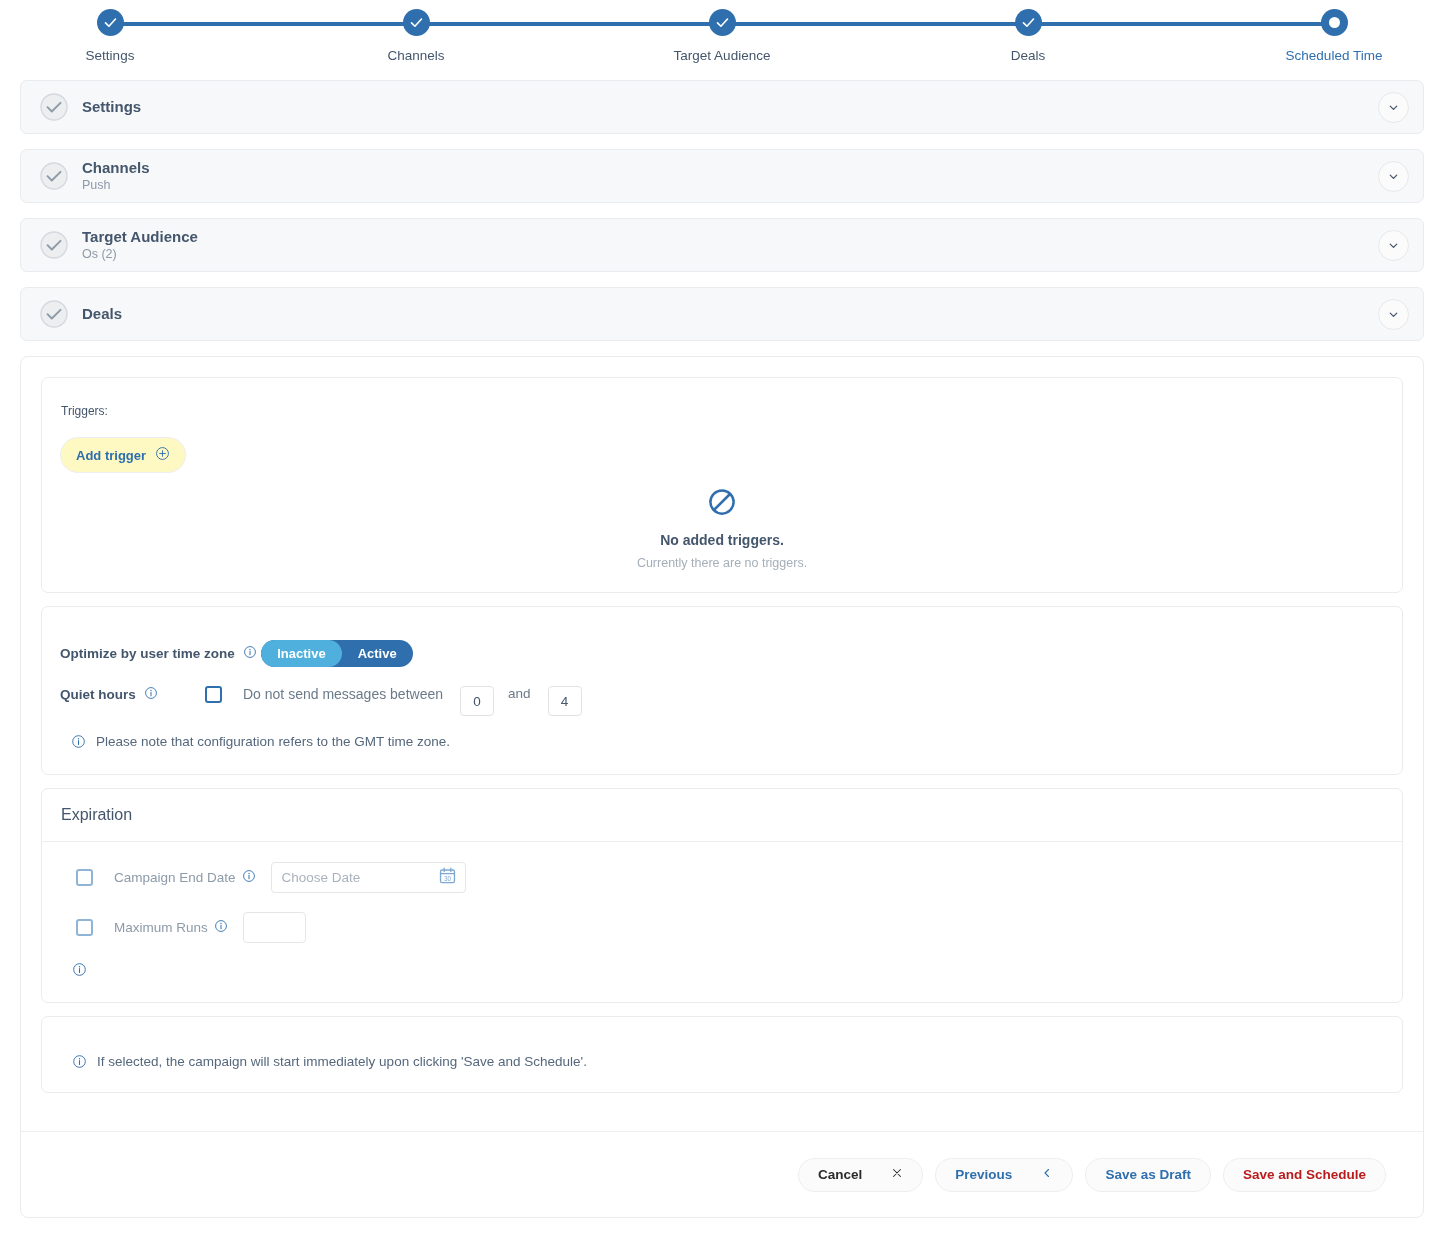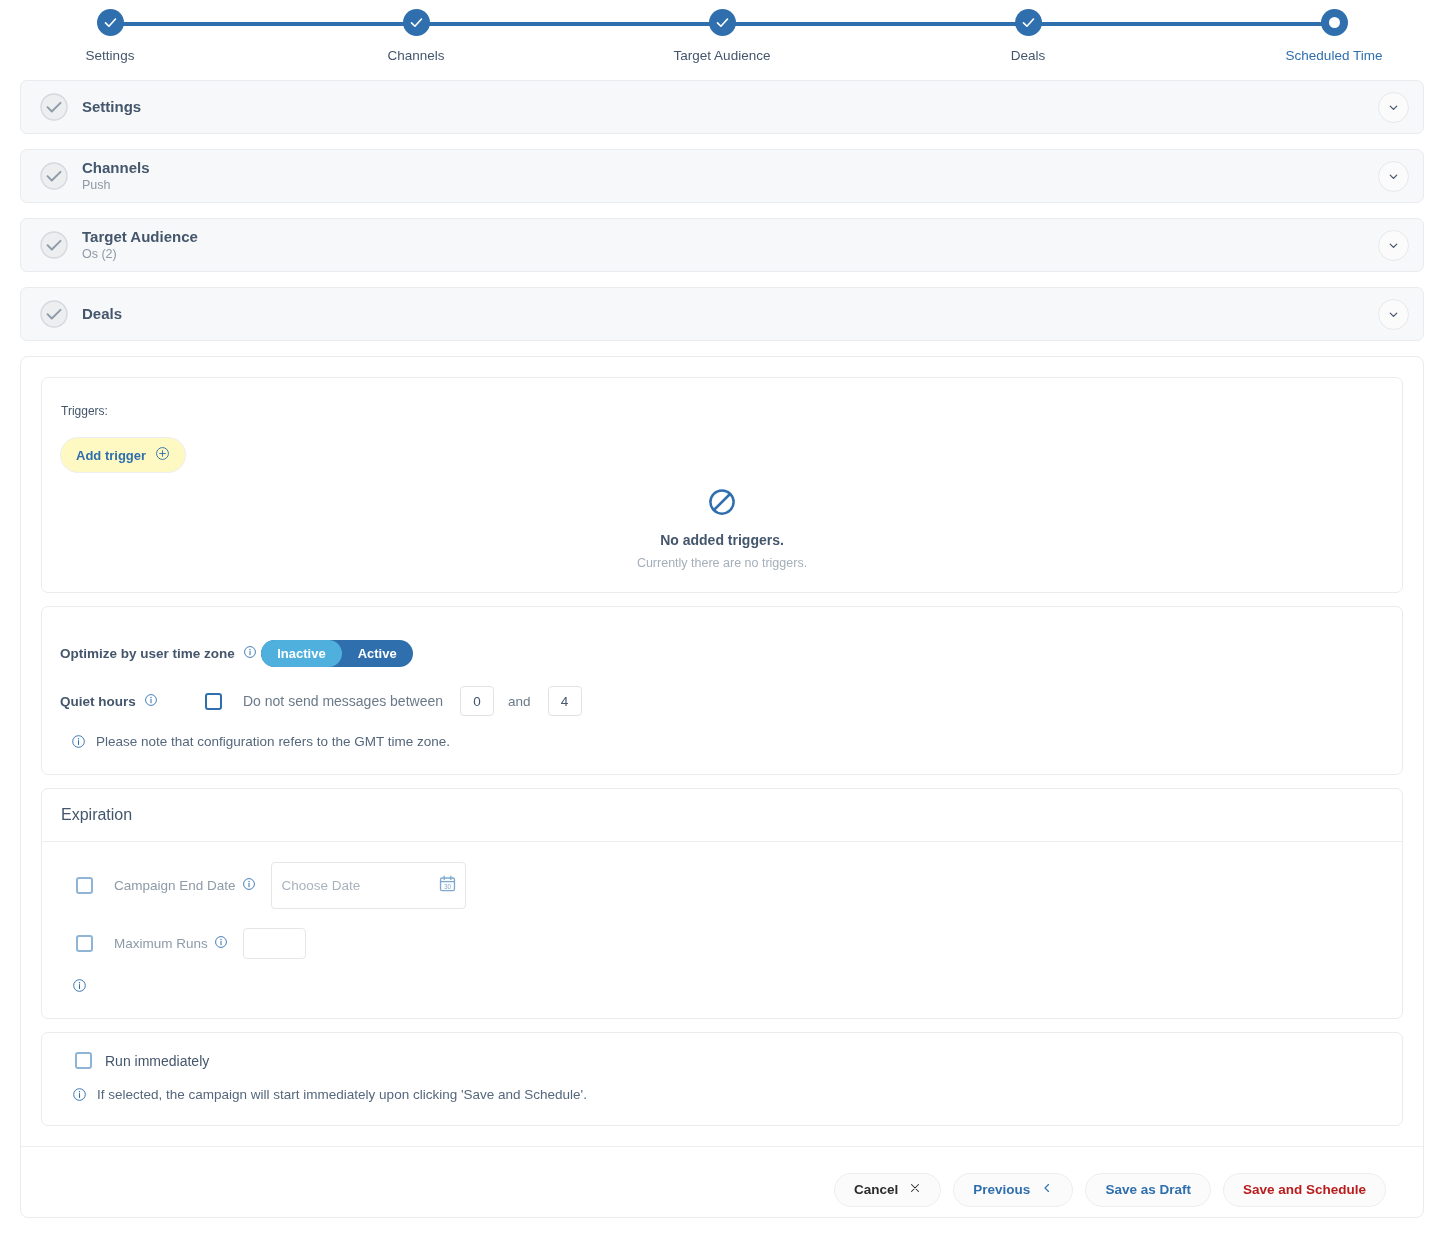--- a/index.html
+++ b/index.html
@@ -191,21 +191,21 @@
     font-weight: bold;
     color: #ffffff;
   }
   .toggle-opt.sel {
     background: #4fb0dd;
     border-radius: 16px;
   }
   .quiet-row {
     margin-top: 19px;
     display: flex;
-    align-items: center;
+    align-items: flex-start;
   }
   .quiet-label { width: 145px; }
   .cb {
     width: 17px; height: 17px;
     border: 2px solid #2f6fad;
     border-radius: 3px;
     background: #fff;
     cursor: pointer;
     flex: 0 0 auto;
   }
@@ -256,21 +256,21 @@
     font-size: 13.5px;
     color: #8d9aa8;
     margin-left: 21px;
     display: inline-flex;
     align-items: center;
     gap: 6px;
     white-space: nowrap;
   }
   .date-input {
     margin-left: 15px;
-    width: 195px; height: 47px;
+    width: 195px; height: 31px;
     border: 1px solid #e4e7ea;
     border-radius: 4px;
     display: flex;
     align-items: center;
     padding: 0 8px 0 10px;
     background: #fff;
     cursor: pointer;
   }
   .date-ph {
     flex: 1 1 auto;
@@ -297,21 +297,21 @@
     height: 86px;
     display: flex;
     align-items: center;
     justify-content: flex-end;
     padding-right: 37px;
     gap: 12px;
   }
   .btn {
     display: inline-flex;
     align-items: center;
-    gap: 11px;
+    gap: 29px;
     border: 1px solid #eceef0;
     background: #fbfbfc;
     border-radius: 19px;
     height: 33px;
     padding: 16px 19px;
     font-size: 13.5px;
     font-weight: bold;
     cursor: pointer;
     font-family: "Liberation Sans", sans-serif;
   }
@@ -563,24 +563,20 @@
                 <path d="M12 10.6v6.2" stroke="#2f6fad" stroke-width="1.7" stroke-linecap="round"></path>
                 <circle cx="12" cy="7.6" r="1.1" fill="#2f6fad"></circle>
               </svg>
           </span>
         </div>
 
       </div>
     </div>
 
     <div class="panel run-panel">
-      <div class="run-row">
-        <div class="cb gray"></div>
-        <div class="run-label">Run immediately</div>
-      </div>
       <div class="note">
         <span>
           <svg width="15" height="15" viewBox="0 0 24 24">
               <circle cx="12" cy="12" r="9.3" fill="none" stroke="#2f6fad" stroke-width="1.5"></circle>
               <path d="M12 10.6v6.2" stroke="#2f6fad" stroke-width="1.7" stroke-linecap="round"></path>
               <circle cx="12" cy="7.6" r="1.1" fill="#2f6fad"></circle>
             </svg>
         </span>
         <span>If selected, the campaign will start immediately upon clicking 'Save and Schedule'.</span>
       </div>

